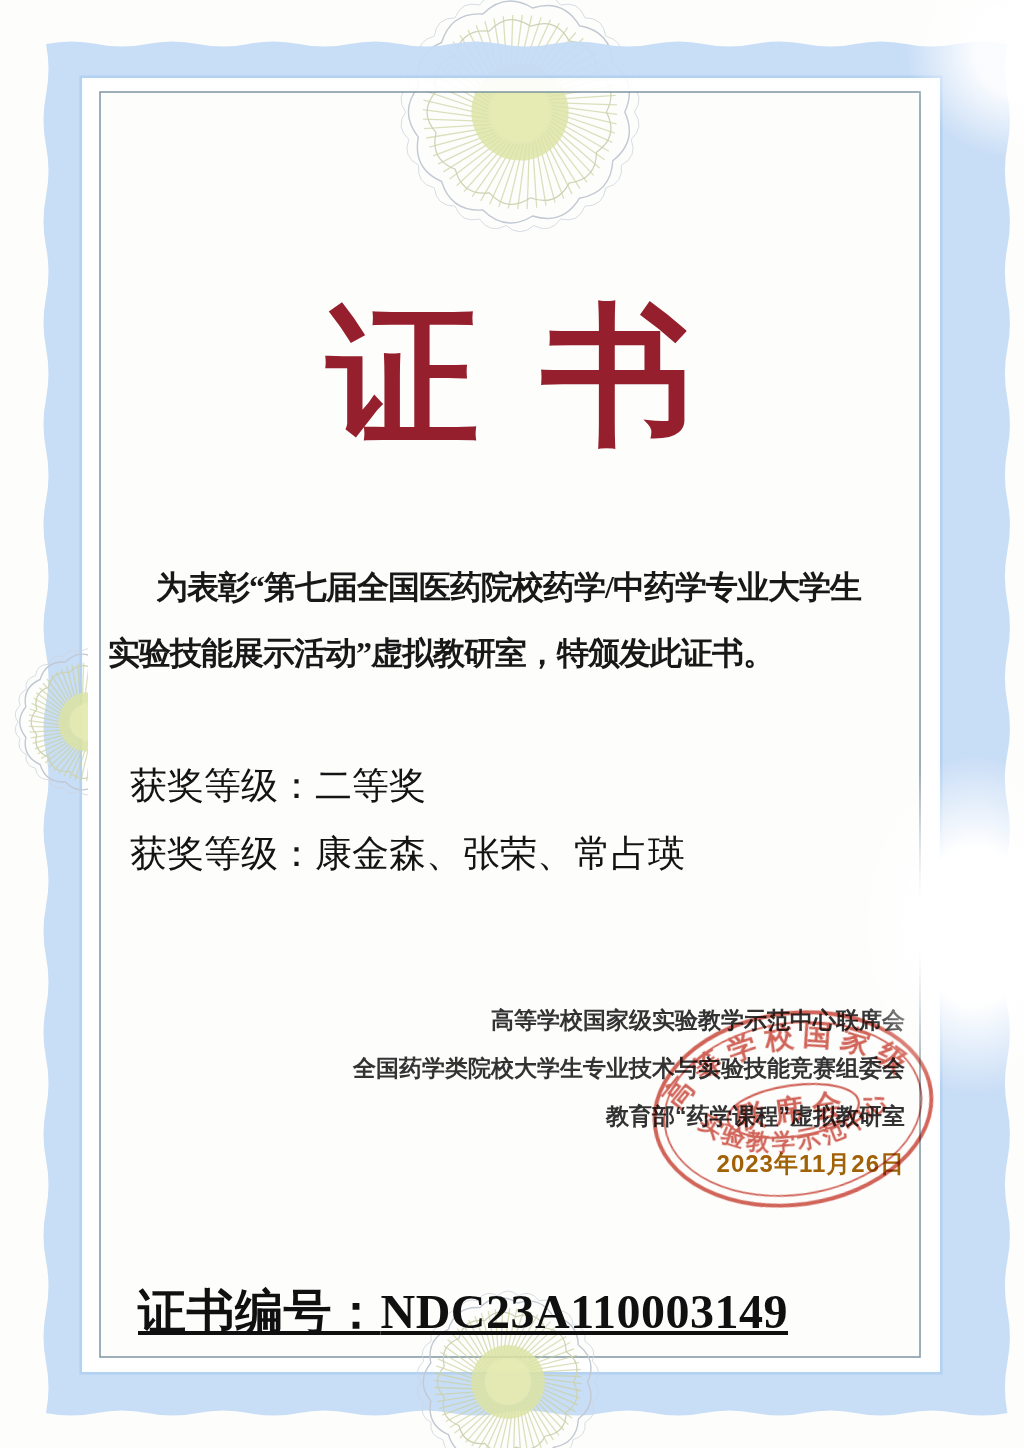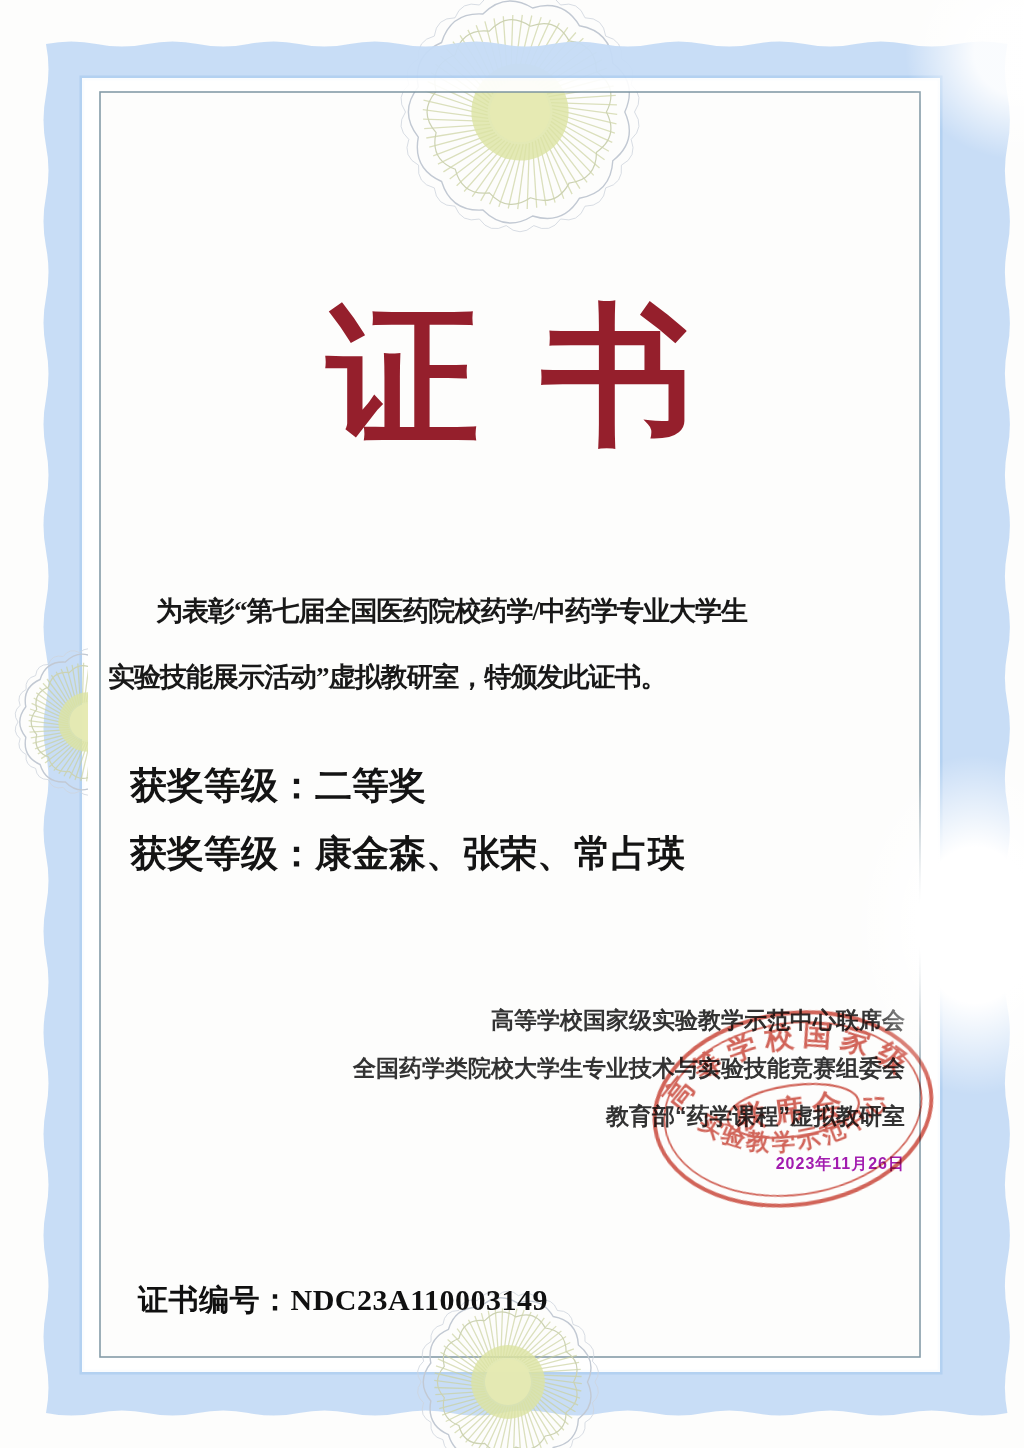--- a/index.html
+++ b/index.html
@@ -16,42 +16,42 @@
   
   .title{
     position:absolute;left:100px;top:292px;width:820px;z-index:2;
     display:flex;justify-content:center;gap:62px;
     font-size:152px;line-height:170px;font-weight:900;
     color:var(--title-red,#951f2c);
     font-family:"Liberation Serif","DejaVu Serif",serif;
   }
   
   .body-text{
-    position:absolute;left:108px;top:578px;width:812px;z-index:2;
-    font-size:27px;line-height:66px;font-weight:700;
+    position:absolute;left:108px;top:554px;width:812px;z-index:2;
+    font-size:32px;line-height:66px;font-weight:700;
     letter-spacing:-1px;color:#181818;
   }
   .body-text .indent{text-indent:48px;}
   
   .fields{
     position:absolute;left:130px;top:752px;width:780px;z-index:2;
-    font-size:37px;line-height:68px;font-weight:700;color:#141414;
+    font-size:37px;line-height:68px;font-weight:400;color:#141414;
   }
   
   .issuers{
     position:absolute;left:130px;right:119px;top:996px;z-index:2;
     text-align:right;
     font-family:"Liberation Sans","DejaVu Sans",sans-serif;
     font-size:23px;line-height:48px;font-weight:700;color:#333;
   }
-  .issuers .date-line{font-size:16px;letter-spacing:1px;color:#a21caf;}
+  .issuers .date-line{font-size:24px;letter-spacing:1px;color:#a16207;}
   
   .serial{
     position:absolute;left:138px;top:1280px;z-index:2;
-    font-size:30px;font-weight:700;color:#101010;letter-spacing:.5px;
+    font-size:48px;font-weight:700;color:#101010;letter-spacing:.5px;text-decoration:underline;
   }
   
   .stamp{
     position:absolute;left:645px;top:1003px;width:296px;height:212px;z-index:3;
     transform:rotate(-8deg);
     mix-blend-mode:multiply;opacity:.85;filter:blur(.3px);
     font-family:"Liberation Sans","DejaVu Sans",sans-serif;
   }
   .stamp .ring{fill:none;stroke:var(--stamp-red,#cb4a3d);}
   .stamp .ring.outer{stroke-width:4;}

